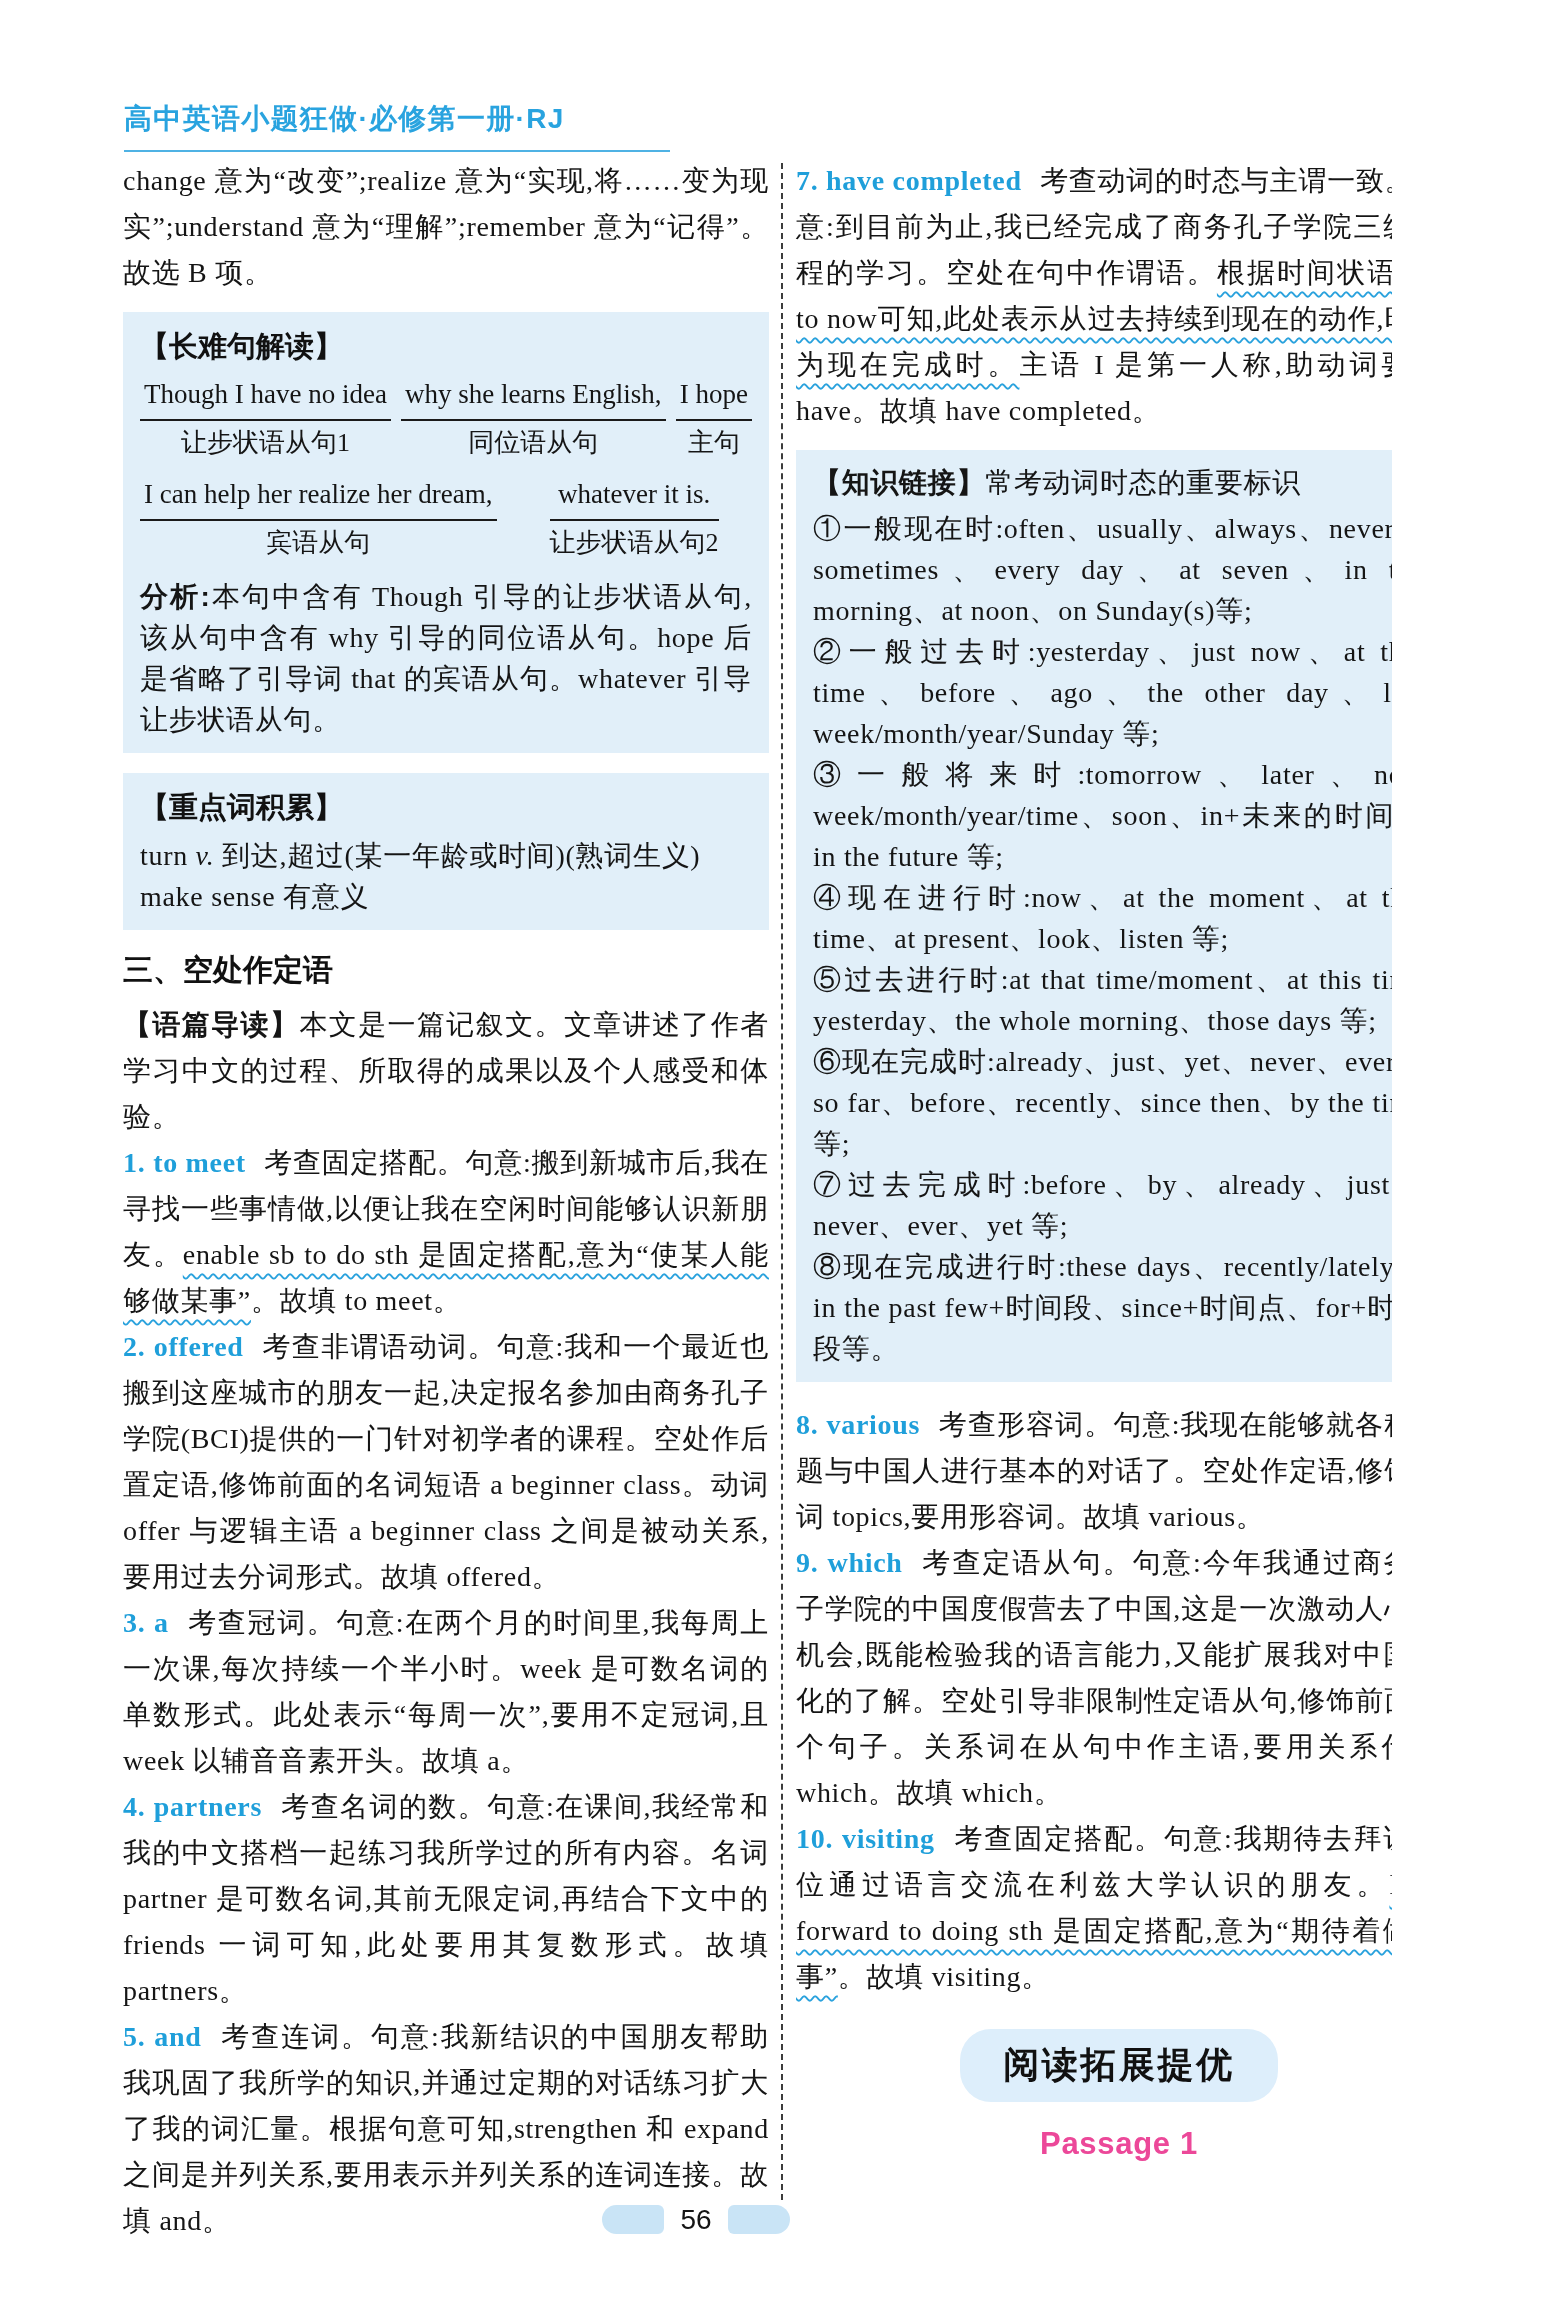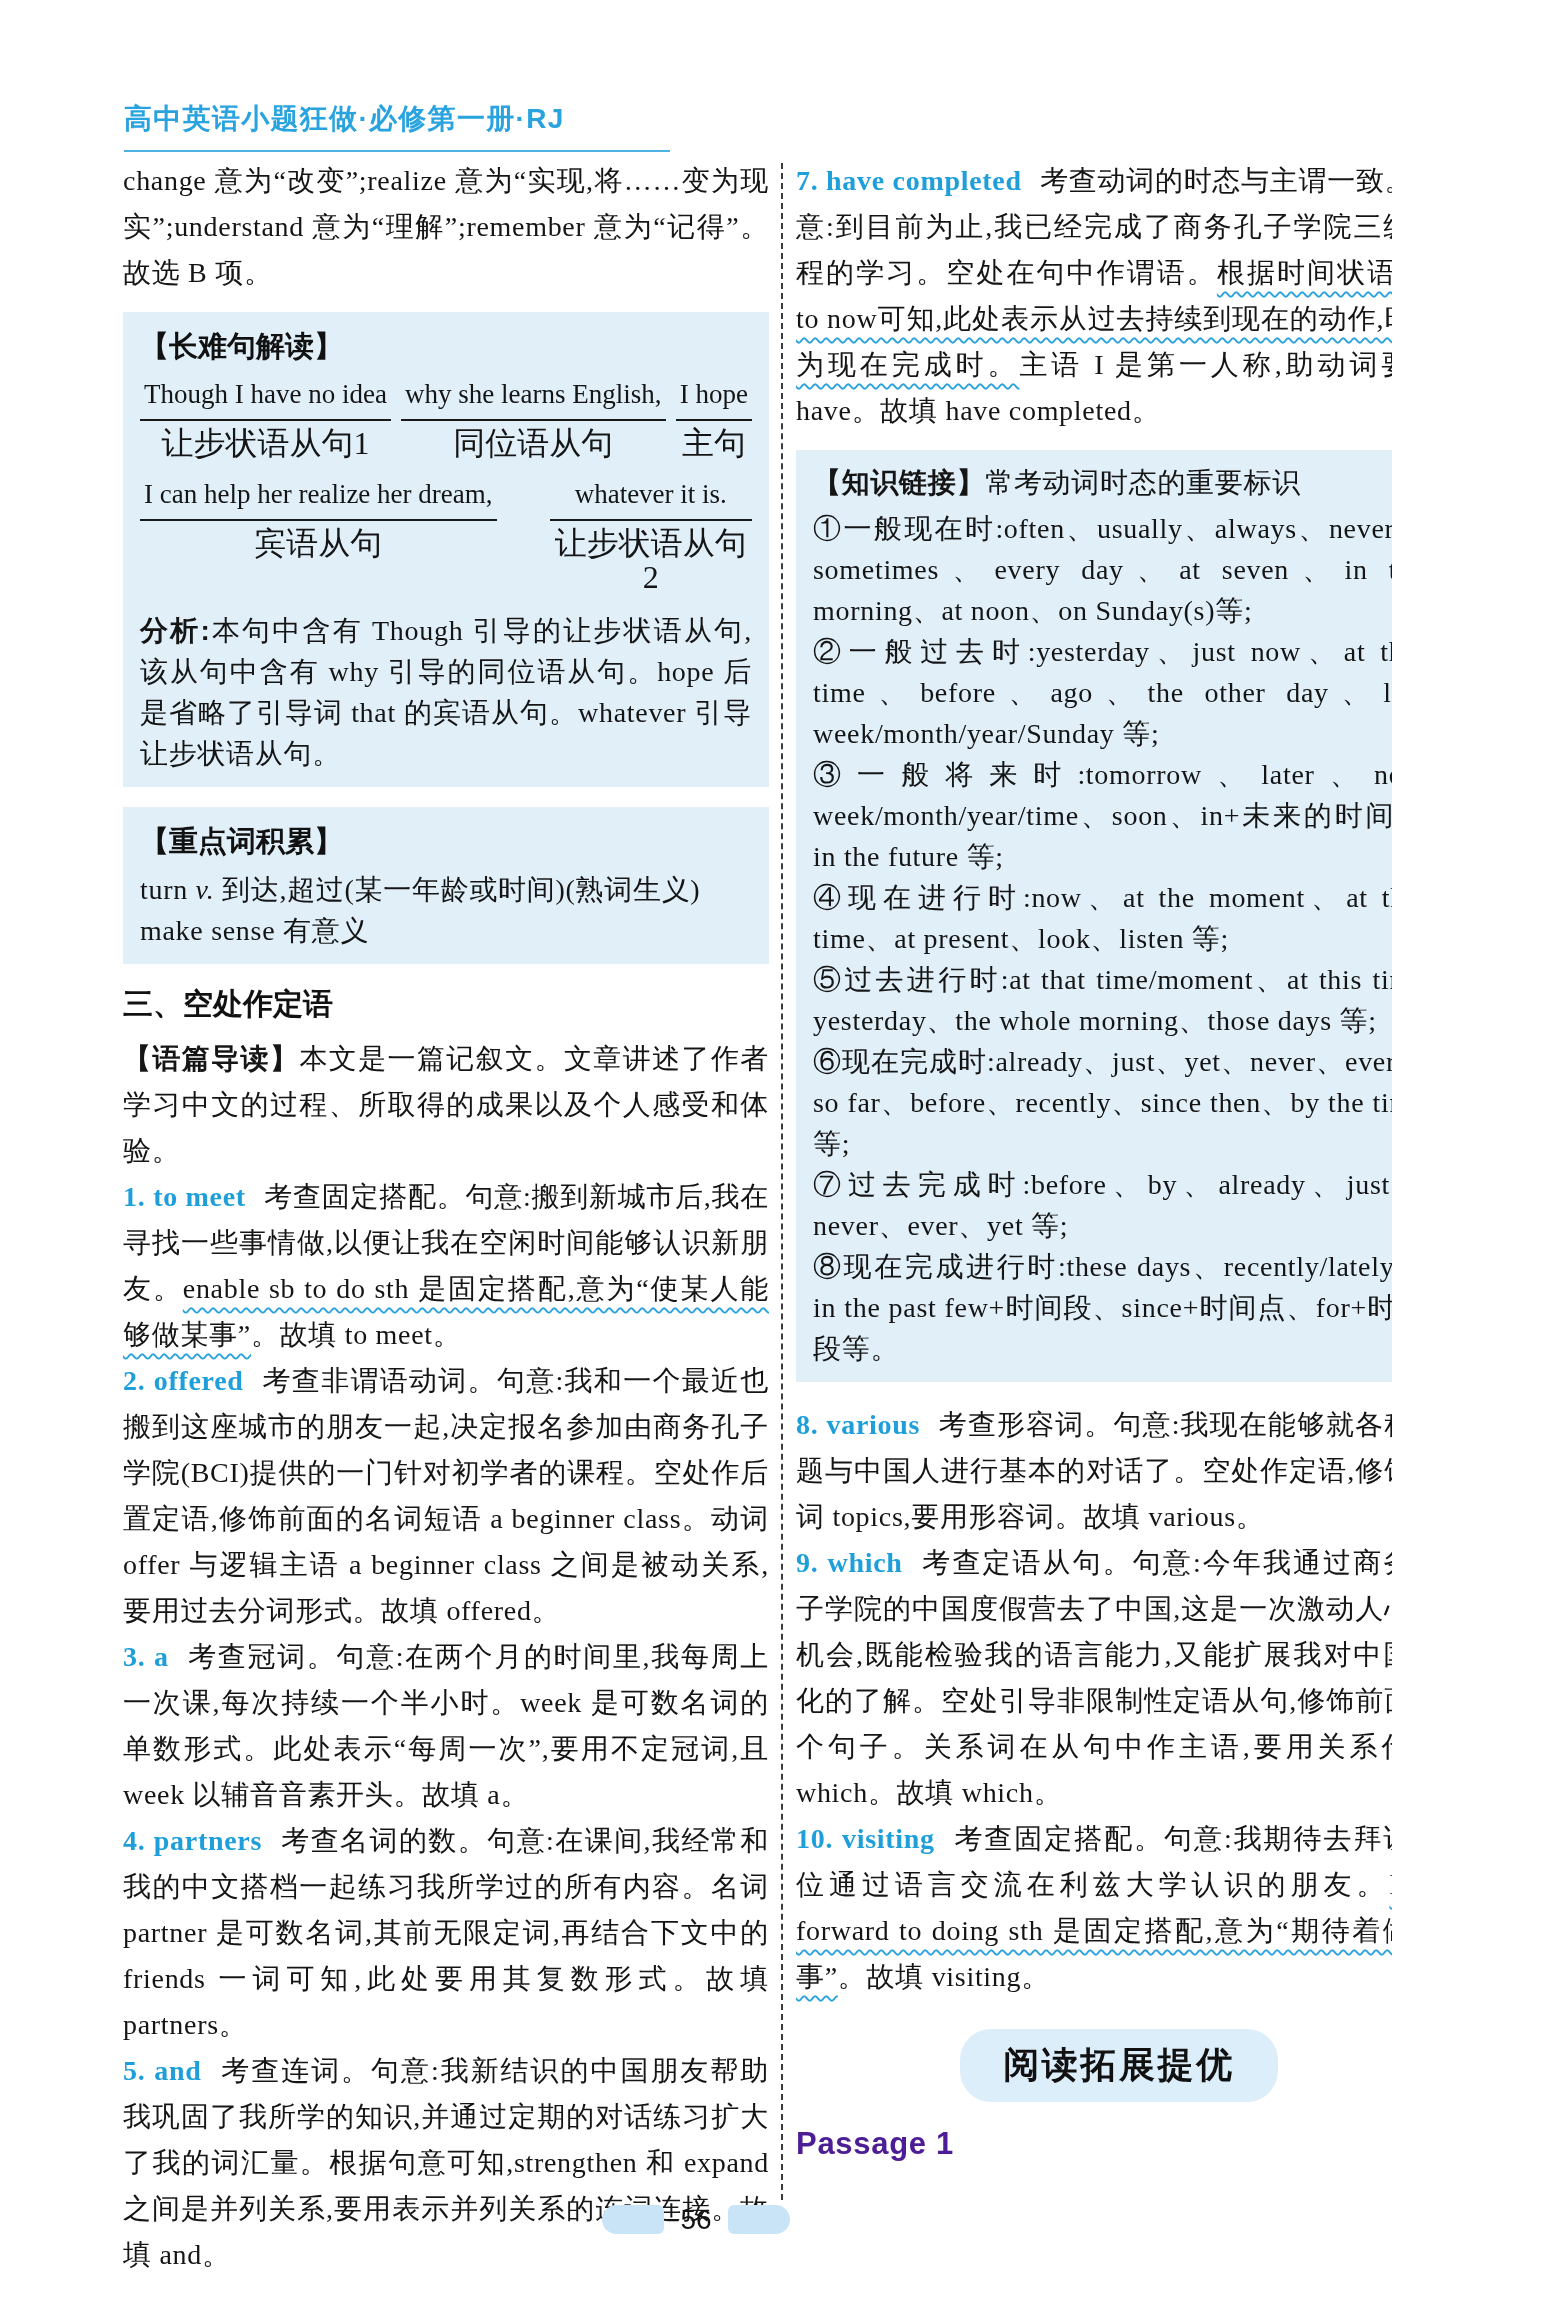--- a/index.html
+++ b/index.html
@@ -71,33 +71,33 @@
   .diagram-row{
     display:flex;justify-content:space-between;
     align-items:flex-start;margin:9.2px 0 16px 0;
   }
   .diagram-row.row2{justify-content:flex-start;gap:53px;}
   .seg{text-align:center;}
   .seg-text{
     font-size:27px;line-height:36px;white-space:nowrap;
     border-bottom:2px solid #1a1a1a;padding:0 4px 6.6px 4px;
   }
-  .seg-label{font-size:32px;line-height:34px;margin-top:5.3px;}
+  .seg-label{font-size:26px;line-height:34px;margin-top:5.3px;}
   .pos-italic{font-style:italic;}
   
   .banner-wrap{text-align:center;margin:29px 0 4px 0;}
   .banner{
     display:inline-block;background:#ddeefb;border-radius:31px;
     padding:12px 43px;
     font-weight:700;font-size:36px;color:#111;
     font-family:"Liberation Serif","DejaVu Serif",serif;
     letter-spacing:2.6px;
   }
   .passage-label{
-    color:#4c1d95;
+    text-align:center;color:#ec4899;
     font-family:"Liberation Sans","DejaVu Sans",sans-serif;
     font-weight:700;font-size:31px;line-height:40px;
     margin:22.4px 0 16px 0;letter-spacing:0.7px;
   }
   
   .page-footer{
     position:absolute;left:0;top:2205px;width:100%;
     display:flex;justify-content:center;align-items:center;gap:16px;
   }
   .pill{display:inline-block;width:62px;height:29px;background:#c9e4f6;}

